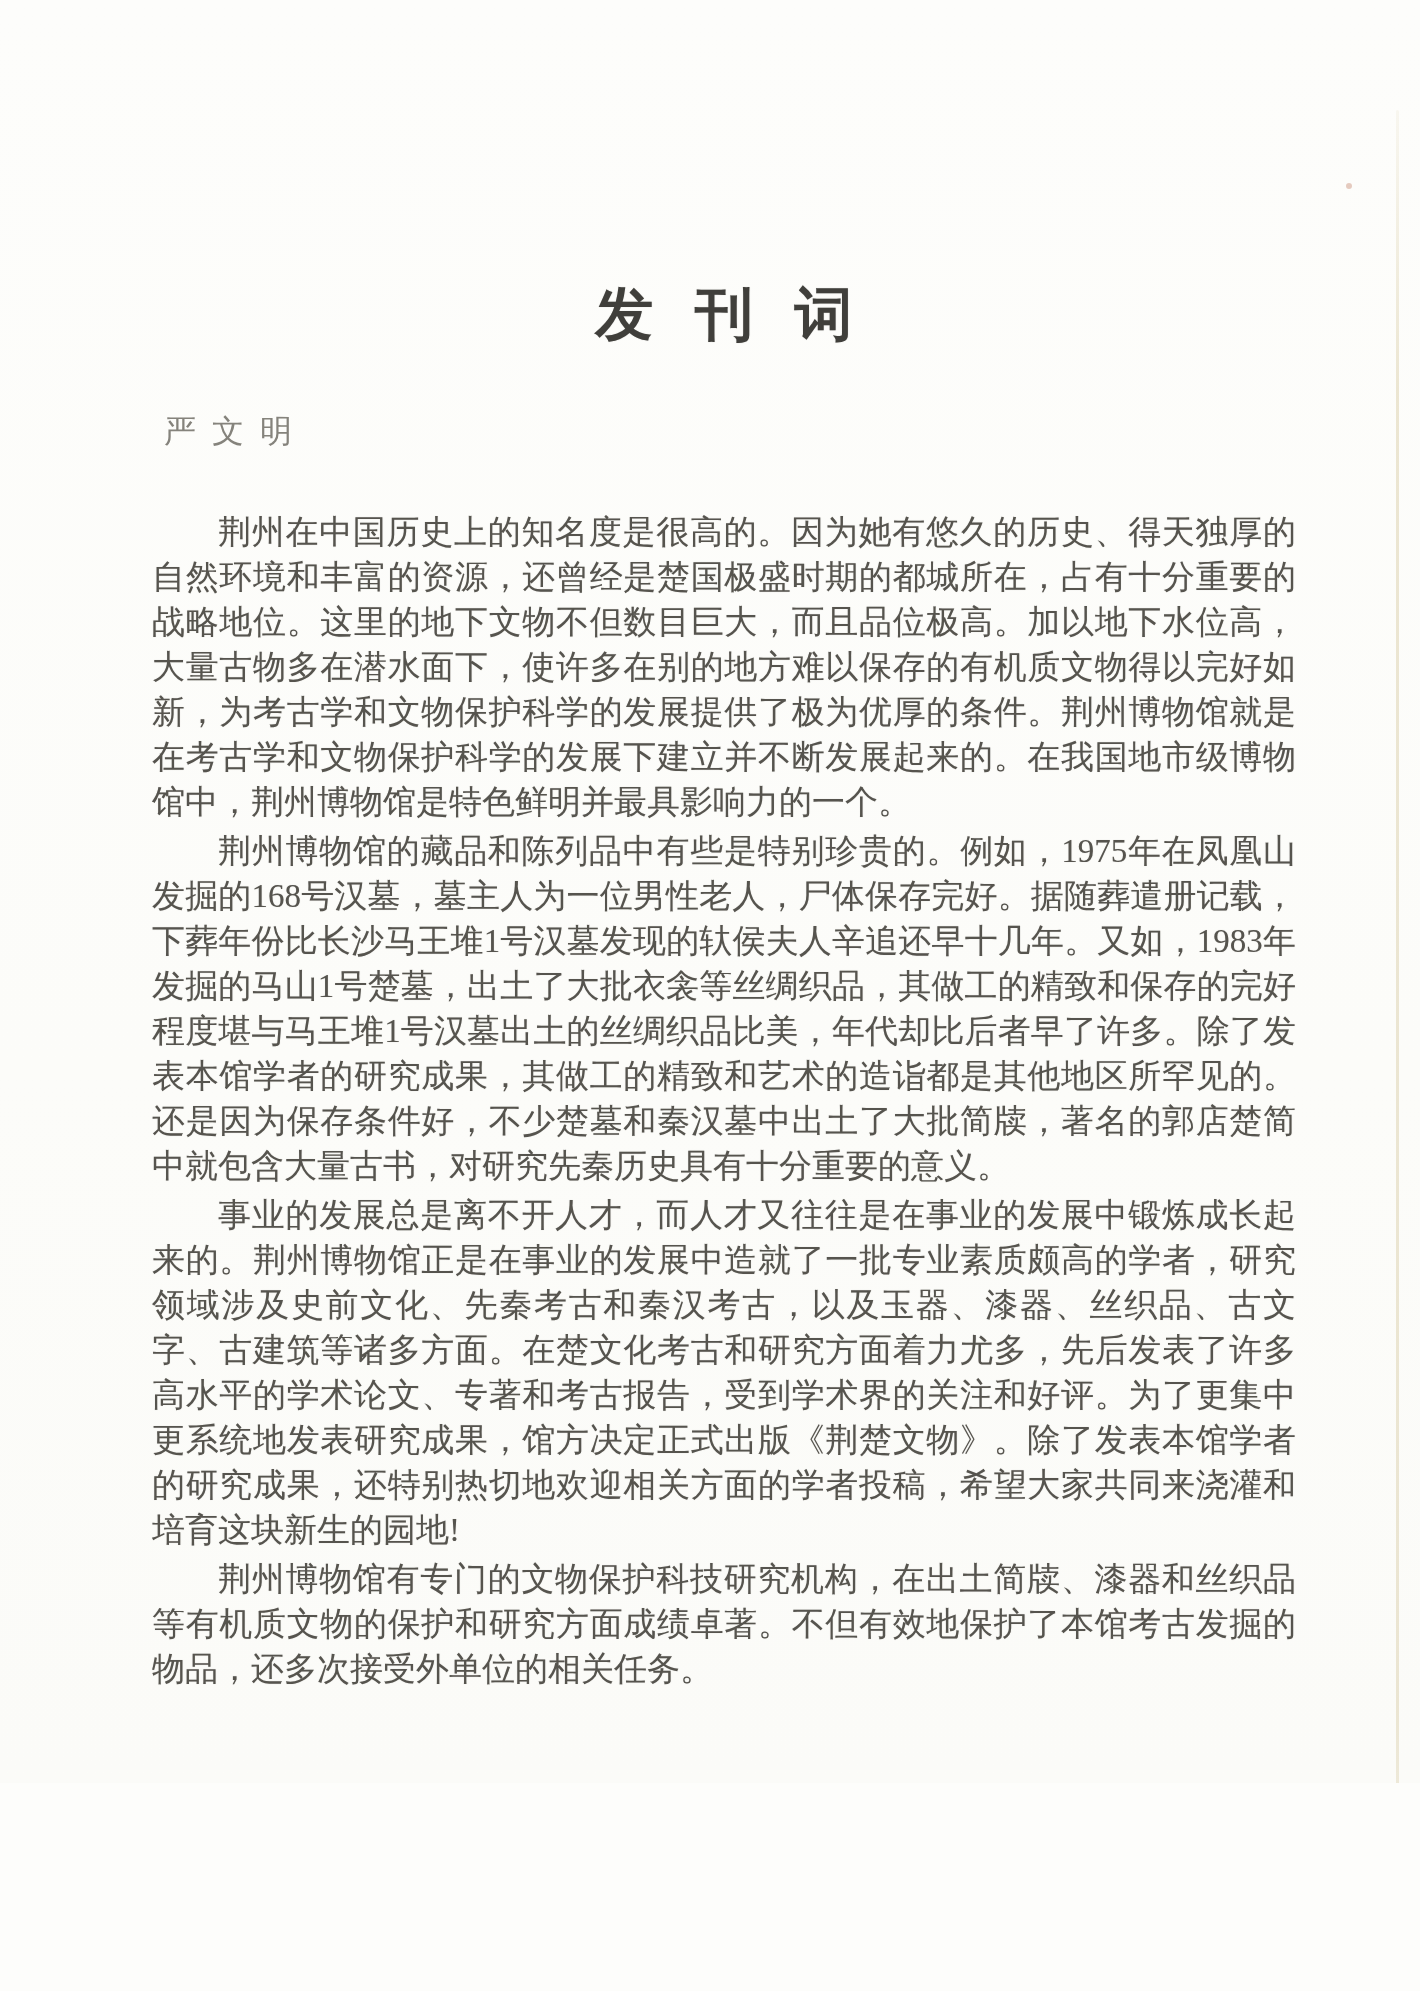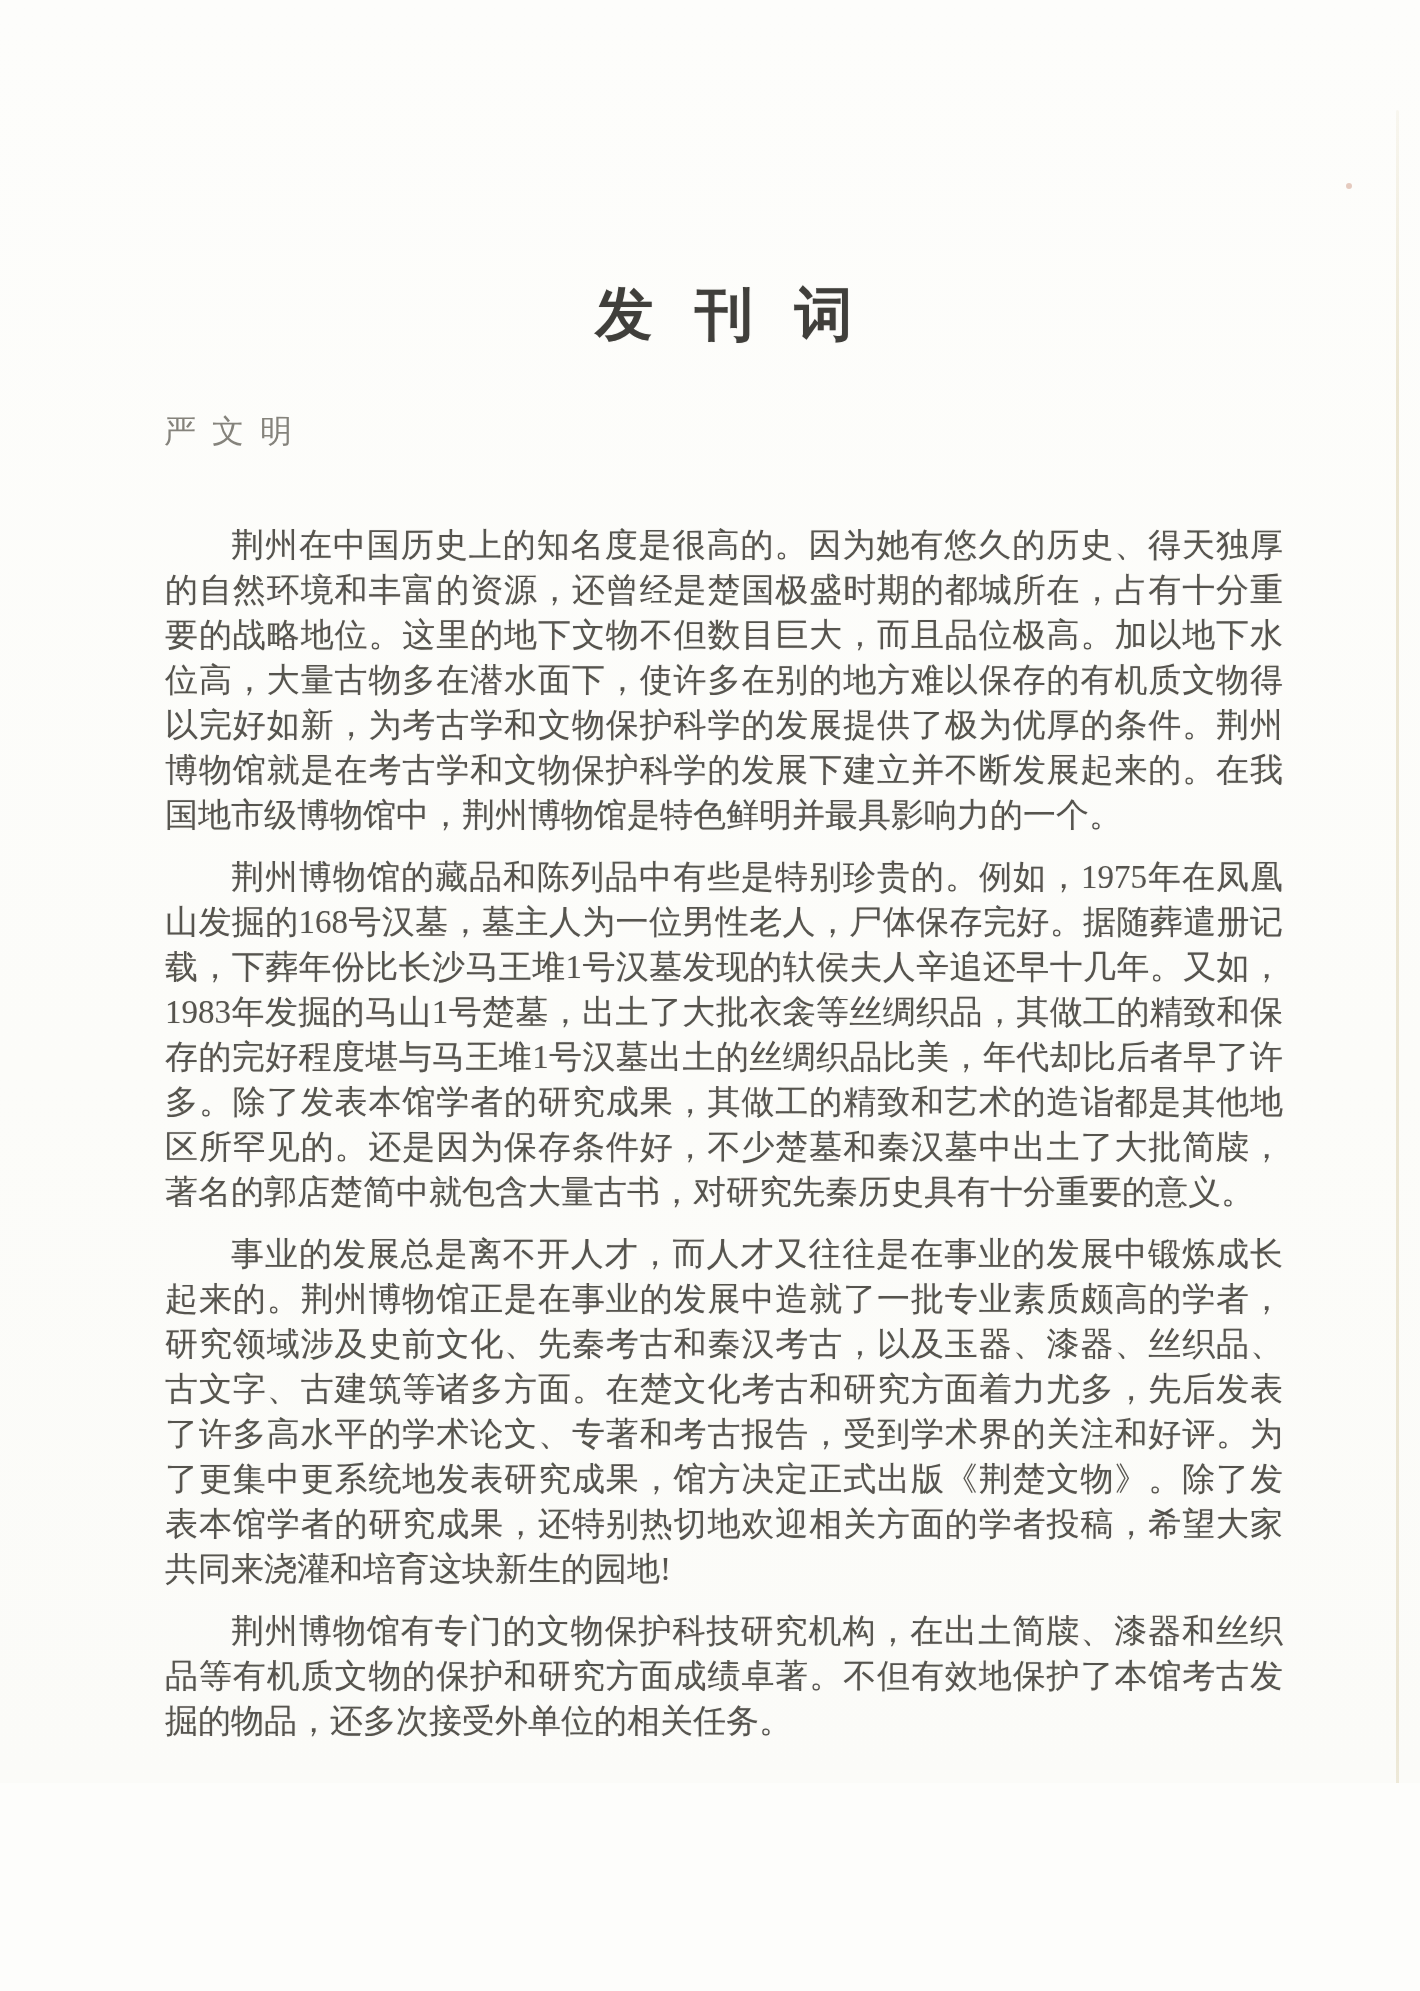--- a/index.html
+++ b/index.html
@@ -44,21 +44,21 @@
     position: absolute;
     left: 148px;
     top: 506px;
     width: 1152px;
     font-size: 33px;
     line-height: 45px;
     color: #56544e;
     text-shadow: 0 0 1px rgba(86,84,78,0.28);
   }
   .foreword-body p {
-    margin: 17px;
+    margin: 4px;
     text-indent: 2em;
     text-align: justify;
     text-justify: inter-ideograph;
   }
   .dateline {
     position: absolute;
     left: 148px;
     top: 1830px;
     width: 1106px;
     text-align: right;

